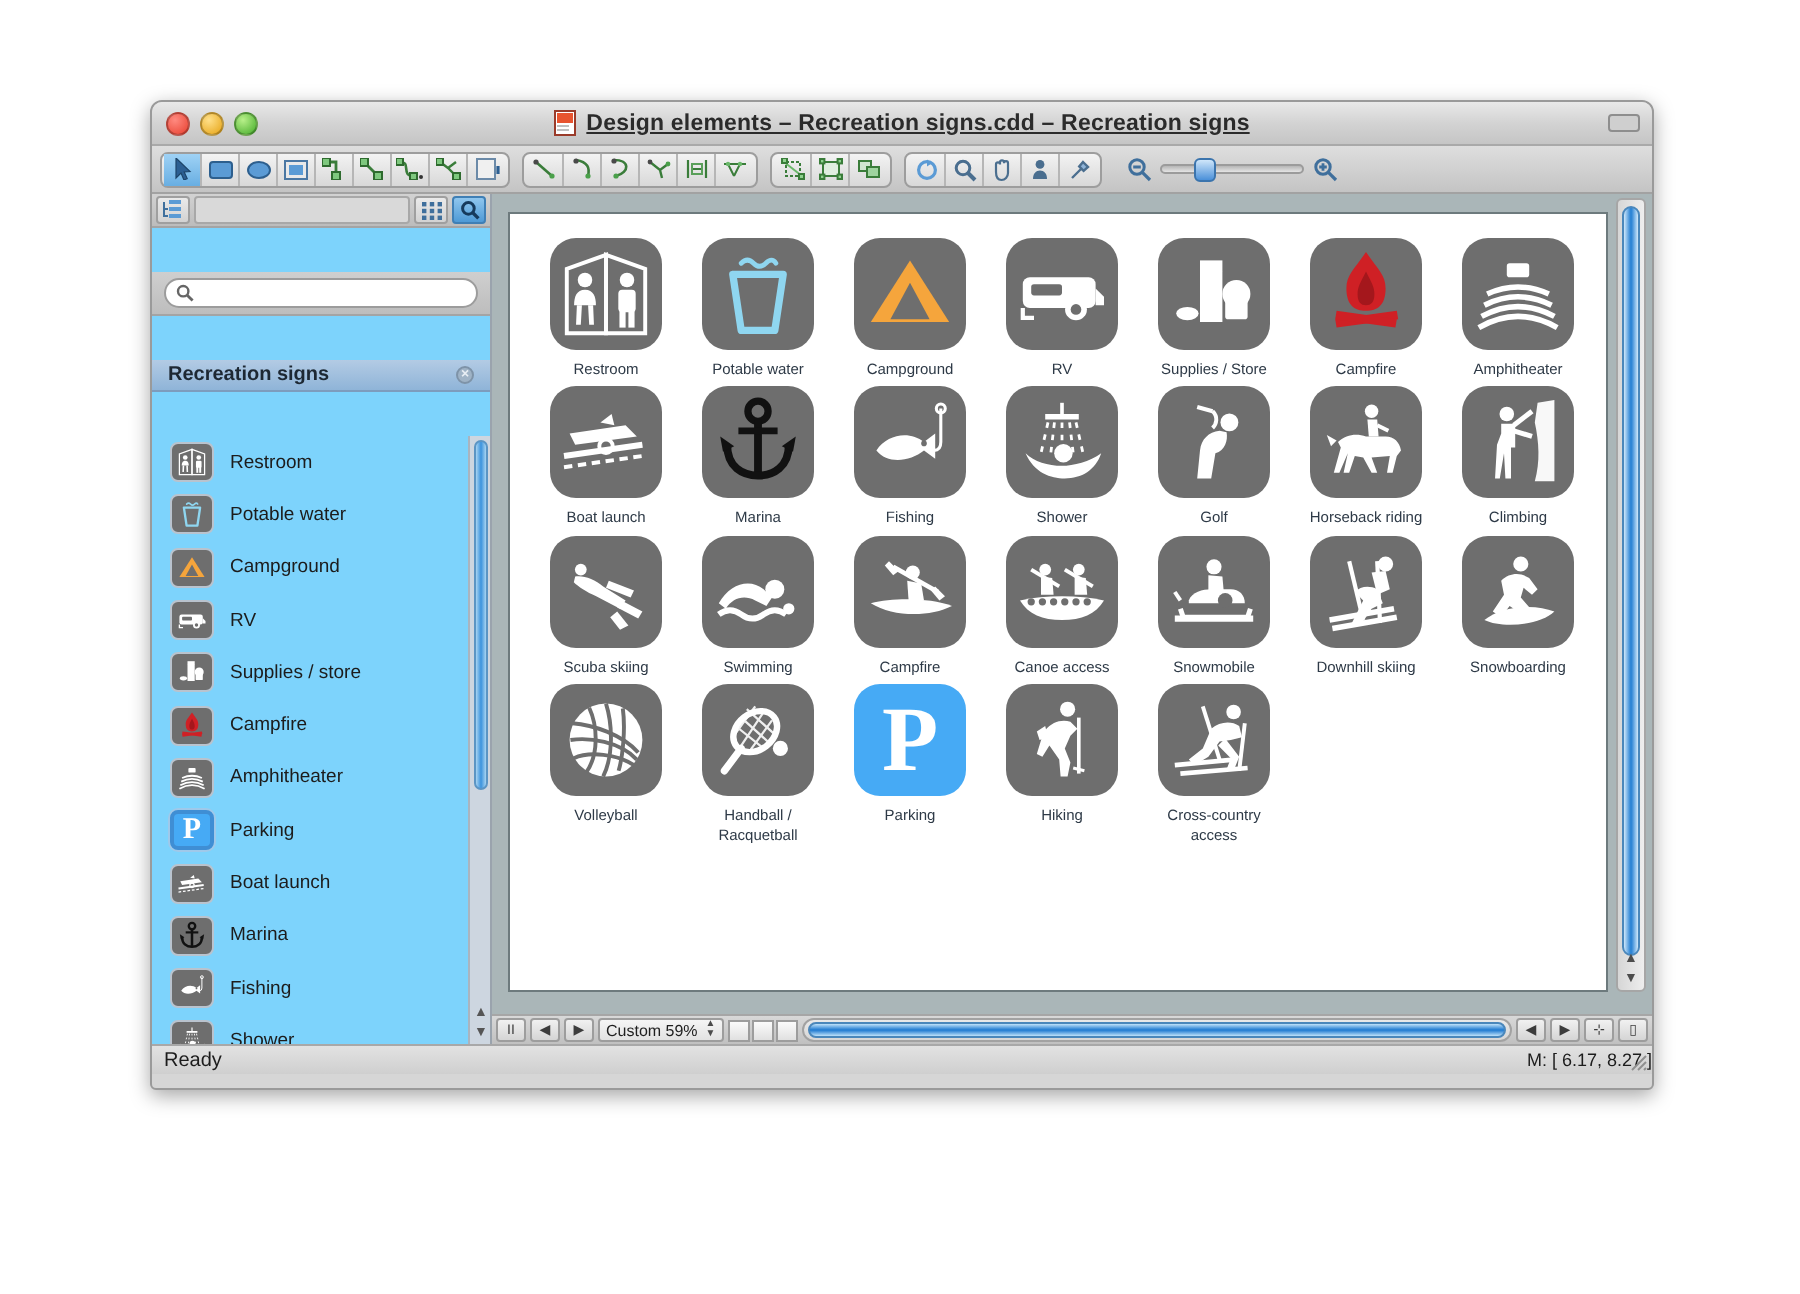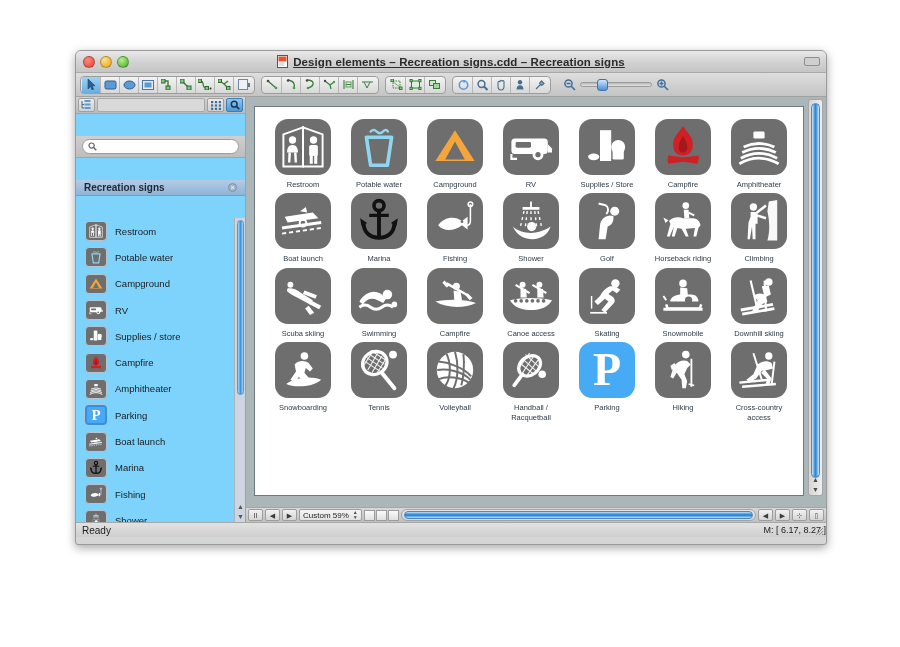--- a/index.html
+++ b/index.html
@@ -925,31 +925,20 @@
                     <circle cx="25" cy="23.5" r="1.3"></circle>
                     <circle cx="29" cy="23.5" r="1.3"></circle>
                   </g>
                 </svg>
               </div>
               <div class="shape-label">Canoe access</div>
             </div>
             <div class="cell">
               <div class="shape-icon">
                 <svg viewBox="0 0 40 40" width="100%" height="100%">
-                  <circle cx="26" cy="11" r="3" fill="#ffffff"></circle>
-                  <path d="M22 13 C19 14.5 16.5 17 15 20 L11 24 L13.5 26.5 L18.5 22 L21 24 L16 30 L18.5 32 L25 25 C26 23.5 25.5 21.5 24 20.5 L21 18.5 L24 16 L27 18 L29.5 15.5 L26 13 Z" fill="#ffffff"></path>
-                  <path d="M8 32 L20 32" stroke="#ffffff" stroke-width="1.2"></path>
-                  <path d="M9 20 L9 29" stroke="#ffffff" stroke-width="1"></path>
-                </svg>
-              </div>
-              <div class="shape-label">Skating</div>
-            </div>
-            <div class="cell">
-              <div class="shape-icon">
-                <svg viewBox="0 0 40 40" width="100%" height="100%">
                   <circle cx="20" cy="11" r="2.7" fill="#ffffff"></circle>
                   <path d="M18 14 L23 14.5 L23.5 20 L18 20 Z" fill="#ffffff"></path>
                   <path d="M11 23 C12 20 16 19 19 19 L26 19 C29 19 31 21 31 24 L11 24 Z" fill="#ffffff"></path>
                   <circle cx="24" cy="23" r="2.6" fill="#6e6e6e"></circle>
                   <path d="M8 26 L9 29 L32 29 L33 26" fill="none" stroke="#ffffff" stroke-width="1.8"></path>
                   <path d="M6 29.5 L34 29.5" stroke="#ffffff" stroke-width="2.2"></path>
                   <path d="M8 23 L6 20" stroke="#ffffff" stroke-width="1.4"></path>
                 </svg>
               </div>
               <div class="shape-label">Snowmobile</div>
@@ -970,34 +959,20 @@
             </div>
             <div class="cell">
               <div class="shape-icon">
                 <svg viewBox="0 0 40 40" width="100%" height="100%">
                   <circle cx="21" cy="10" r="2.7" fill="#ffffff"></circle>
                   <path d="M14 16 C17 13 21 13 24 15 L27 19 L25 21 L22 18.5 L21 22 L24.5 26 L23 29 L17 25 L14 29 L11 27 L15 21 Z" fill="#ffffff"></path>
                   <path d="M8 30 C14 25 26 24 33 27 C28 32 14 33 8 30 Z" fill="#ffffff"></path>
                 </svg>
               </div>
               <div class="shape-label">Snowboarding</div>
-            </div>
-            <div class="cell">
-              <div class="shape-icon">
-                <svg viewBox="0 0 40 40" width="100%" height="100%">
-                  <ellipse cx="17" cy="15" rx="9" ry="8" fill="none" stroke="#ffffff" stroke-width="2.3" transform="rotate(-32 17 15)"></ellipse>
-                  <g stroke="#ffffff" stroke-width=".8" opacity=".9">
-                    <path d="M11 11 L23 19 M10 14 L21 21 M12 8 L24 16 M14 6 L25 13"></path>
-                    <path d="M12 20 L19 8 M15 22 L22 10 M9 17 L16 6 M18 23 L25 12"></path>
-                  </g>
-                  <path d="M22 22 L31 33" stroke="#ffffff" stroke-width="2.8" stroke-linecap="round"></path>
-                  <circle cx="30" cy="9" r="2.8" fill="#ffffff"></circle>
-                </svg>
-              </div>
-              <div class="shape-label">Tennis</div>
             </div>
             <div class="cell">
               <div class="shape-icon">
                 <svg viewBox="0 0 40 40" width="100%" height="100%">
                   <circle cx="20" cy="20" r="13" fill="#ffffff"></circle>
                   <g fill="none" stroke="#6e6e6e" stroke-width="1.4">
                     <path d="M14 8.5 C17 15 17.5 25 13 31.5"></path>
                     <path d="M20 7 C22.5 15 22.5 26 19 33"></path>
                     <path d="M26 8.7 C27 16 26 26 24.5 31"></path>
                     <path d="M8 14 C15 14.5 26 18 31.5 24.5"></path>

